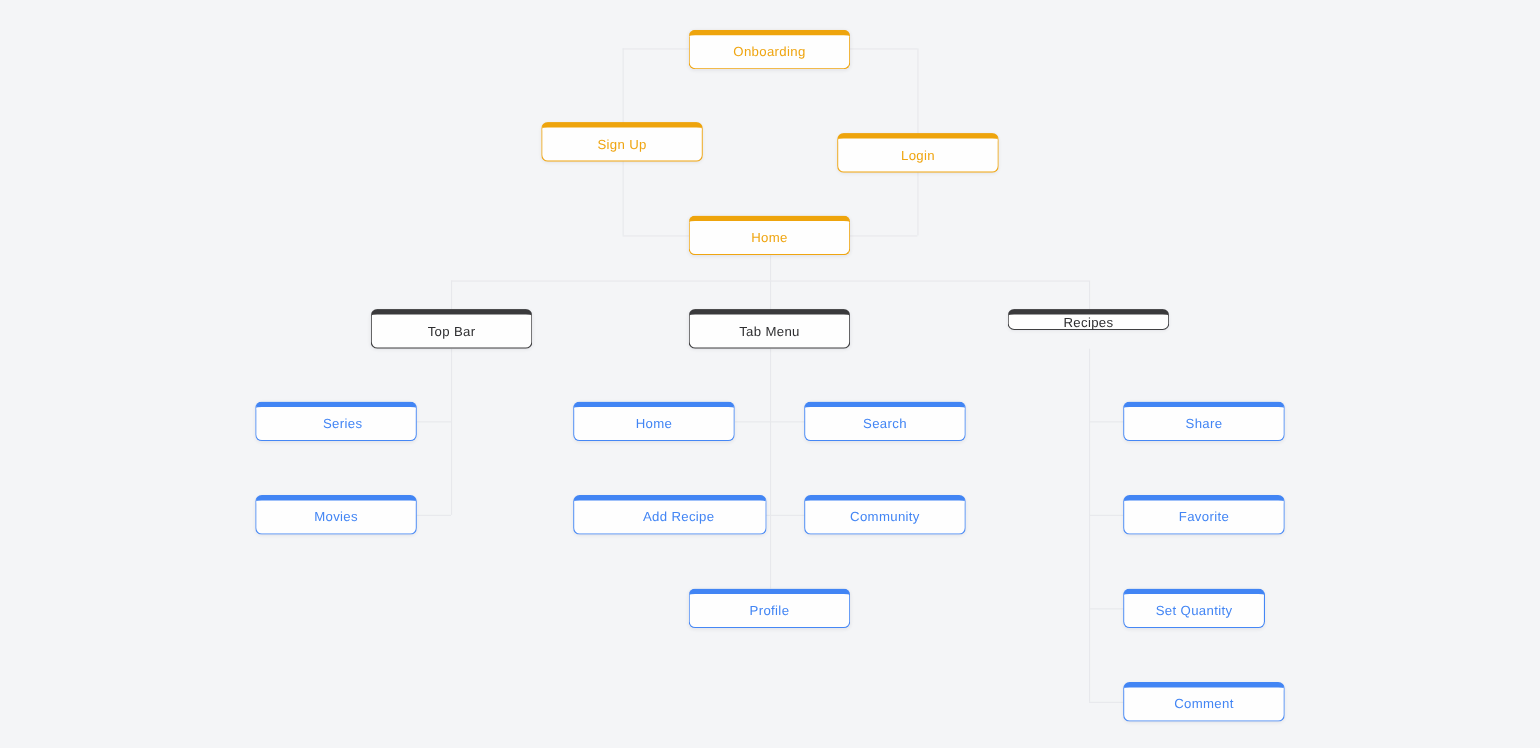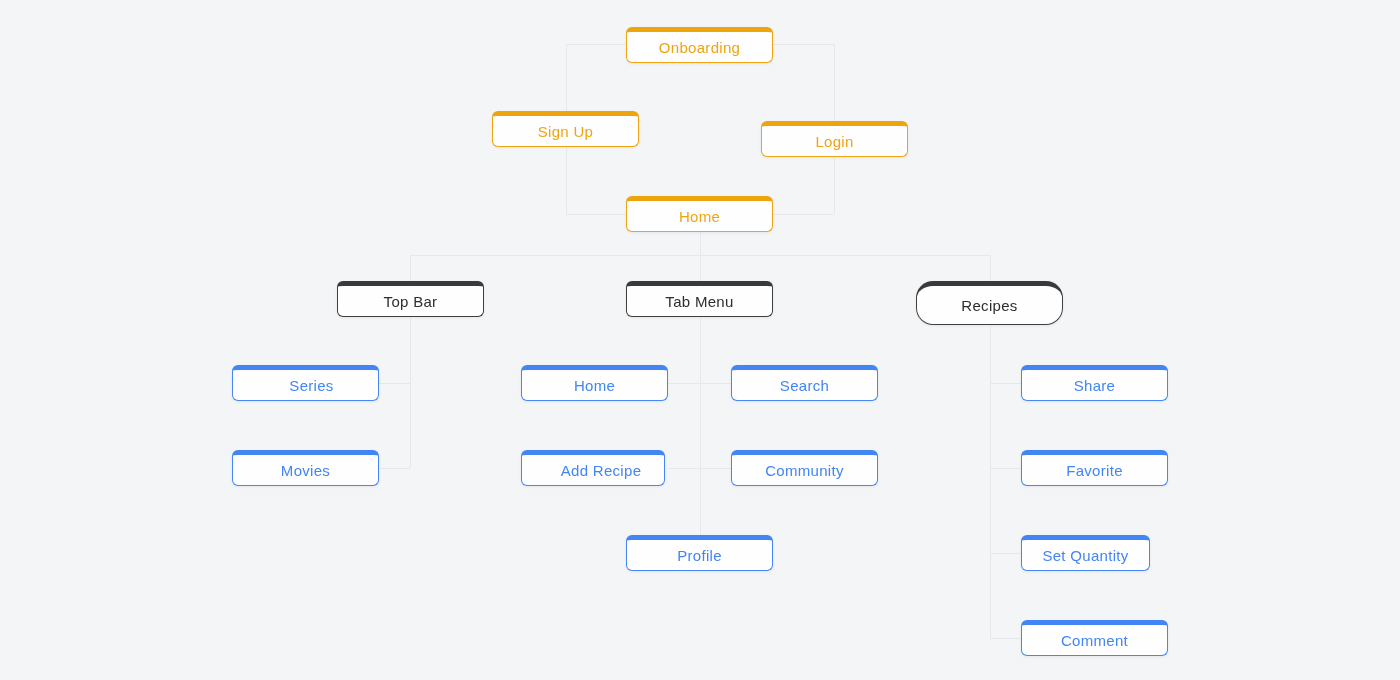--- a/index.html
+++ b/index.html
@@ -25,21 +25,21 @@
   .node {
     position: absolute;
     width: 147px;
     height: 36px;
     box-sizing: border-box;
     background: #fefefe;
     border-radius: 6px;
     display: flex;
     align-items: center;
     justify-content: center;
-    font-size: 15px;
+    font-size: 12px;
     letter-spacing: 0.3px;
     font-weight: 500;
     z-index: 2;
     box-shadow: 0 1px 3px rgba(40, 40, 70, 0.07);
     cursor: default;
   }
   .node.primary {
     border: 1.5px solid #efa511;
     border-top: 5px solid #eea40c;
     color: #efa511;
@@ -93,36 +93,36 @@
       </div>
       <div class="node primary" style="left: 626px; top: 196px; width: 147px; height: 36px;">
         <span>Home</span>
       </div>
       <div class="node dark" style="left: 337px; top: 281px; width: 147px; height: 36px; text-align: right;">
         <span>Top Bar</span>
       </div>
       <div class="node dark" style="left: 626px; top: 281px; width: 147px; height: 36px;">
         <span>Tab Menu</span>
       </div>
-      <div class="node dark" style="left: 916px; top: 281px; width: 147px; height: 44px; border-radius: 17px;">
+      <div class="node dark" style="left: 916px; top: 281px; width: 147px; height: 19px;">
         <span>Recipes</span>
       </div>
       <div class="node secondary" style="left: 232px; top: 365px; width: 147px; height: 36px; padding-left: 12px;">
         <span>Series</span>
       </div>
       <div class="node secondary" style="left: 232px; top: 450px; width: 147px; height: 36px;">
         <span>Movies</span>
       </div>
       <div class="node secondary" style="left: 521px; top: 365px; width: 147px; height: 36px;">
         <span>Home</span>
       </div>
       <div class="node secondary" style="left: 731px; top: 365px; width: 147px; height: 36px;">
         <span>Search</span>
       </div>
-      <div class="node secondary" style="left: 521px; top: 450px; width: 144px; height: 36px; padding-left: 16px;">
+      <div class="node secondary" style="left: 521px; top: 450px; width: 176px; height: 36px; padding-left: 16px;">
         <span>Add Recipe</span>
       </div>
       <div class="node secondary" style="left: 731px; top: 450px; width: 147px; height: 36px;">
         <span>Community</span>
       </div>
       <div class="node secondary" style="left: 626px; top: 535px; width: 147px; height: 36px;">
         <span>Profile</span>
       </div>
       <div class="node secondary" style="left: 1021px; top: 365px; width: 147px; height: 36px;">
         <span>Share</span>

